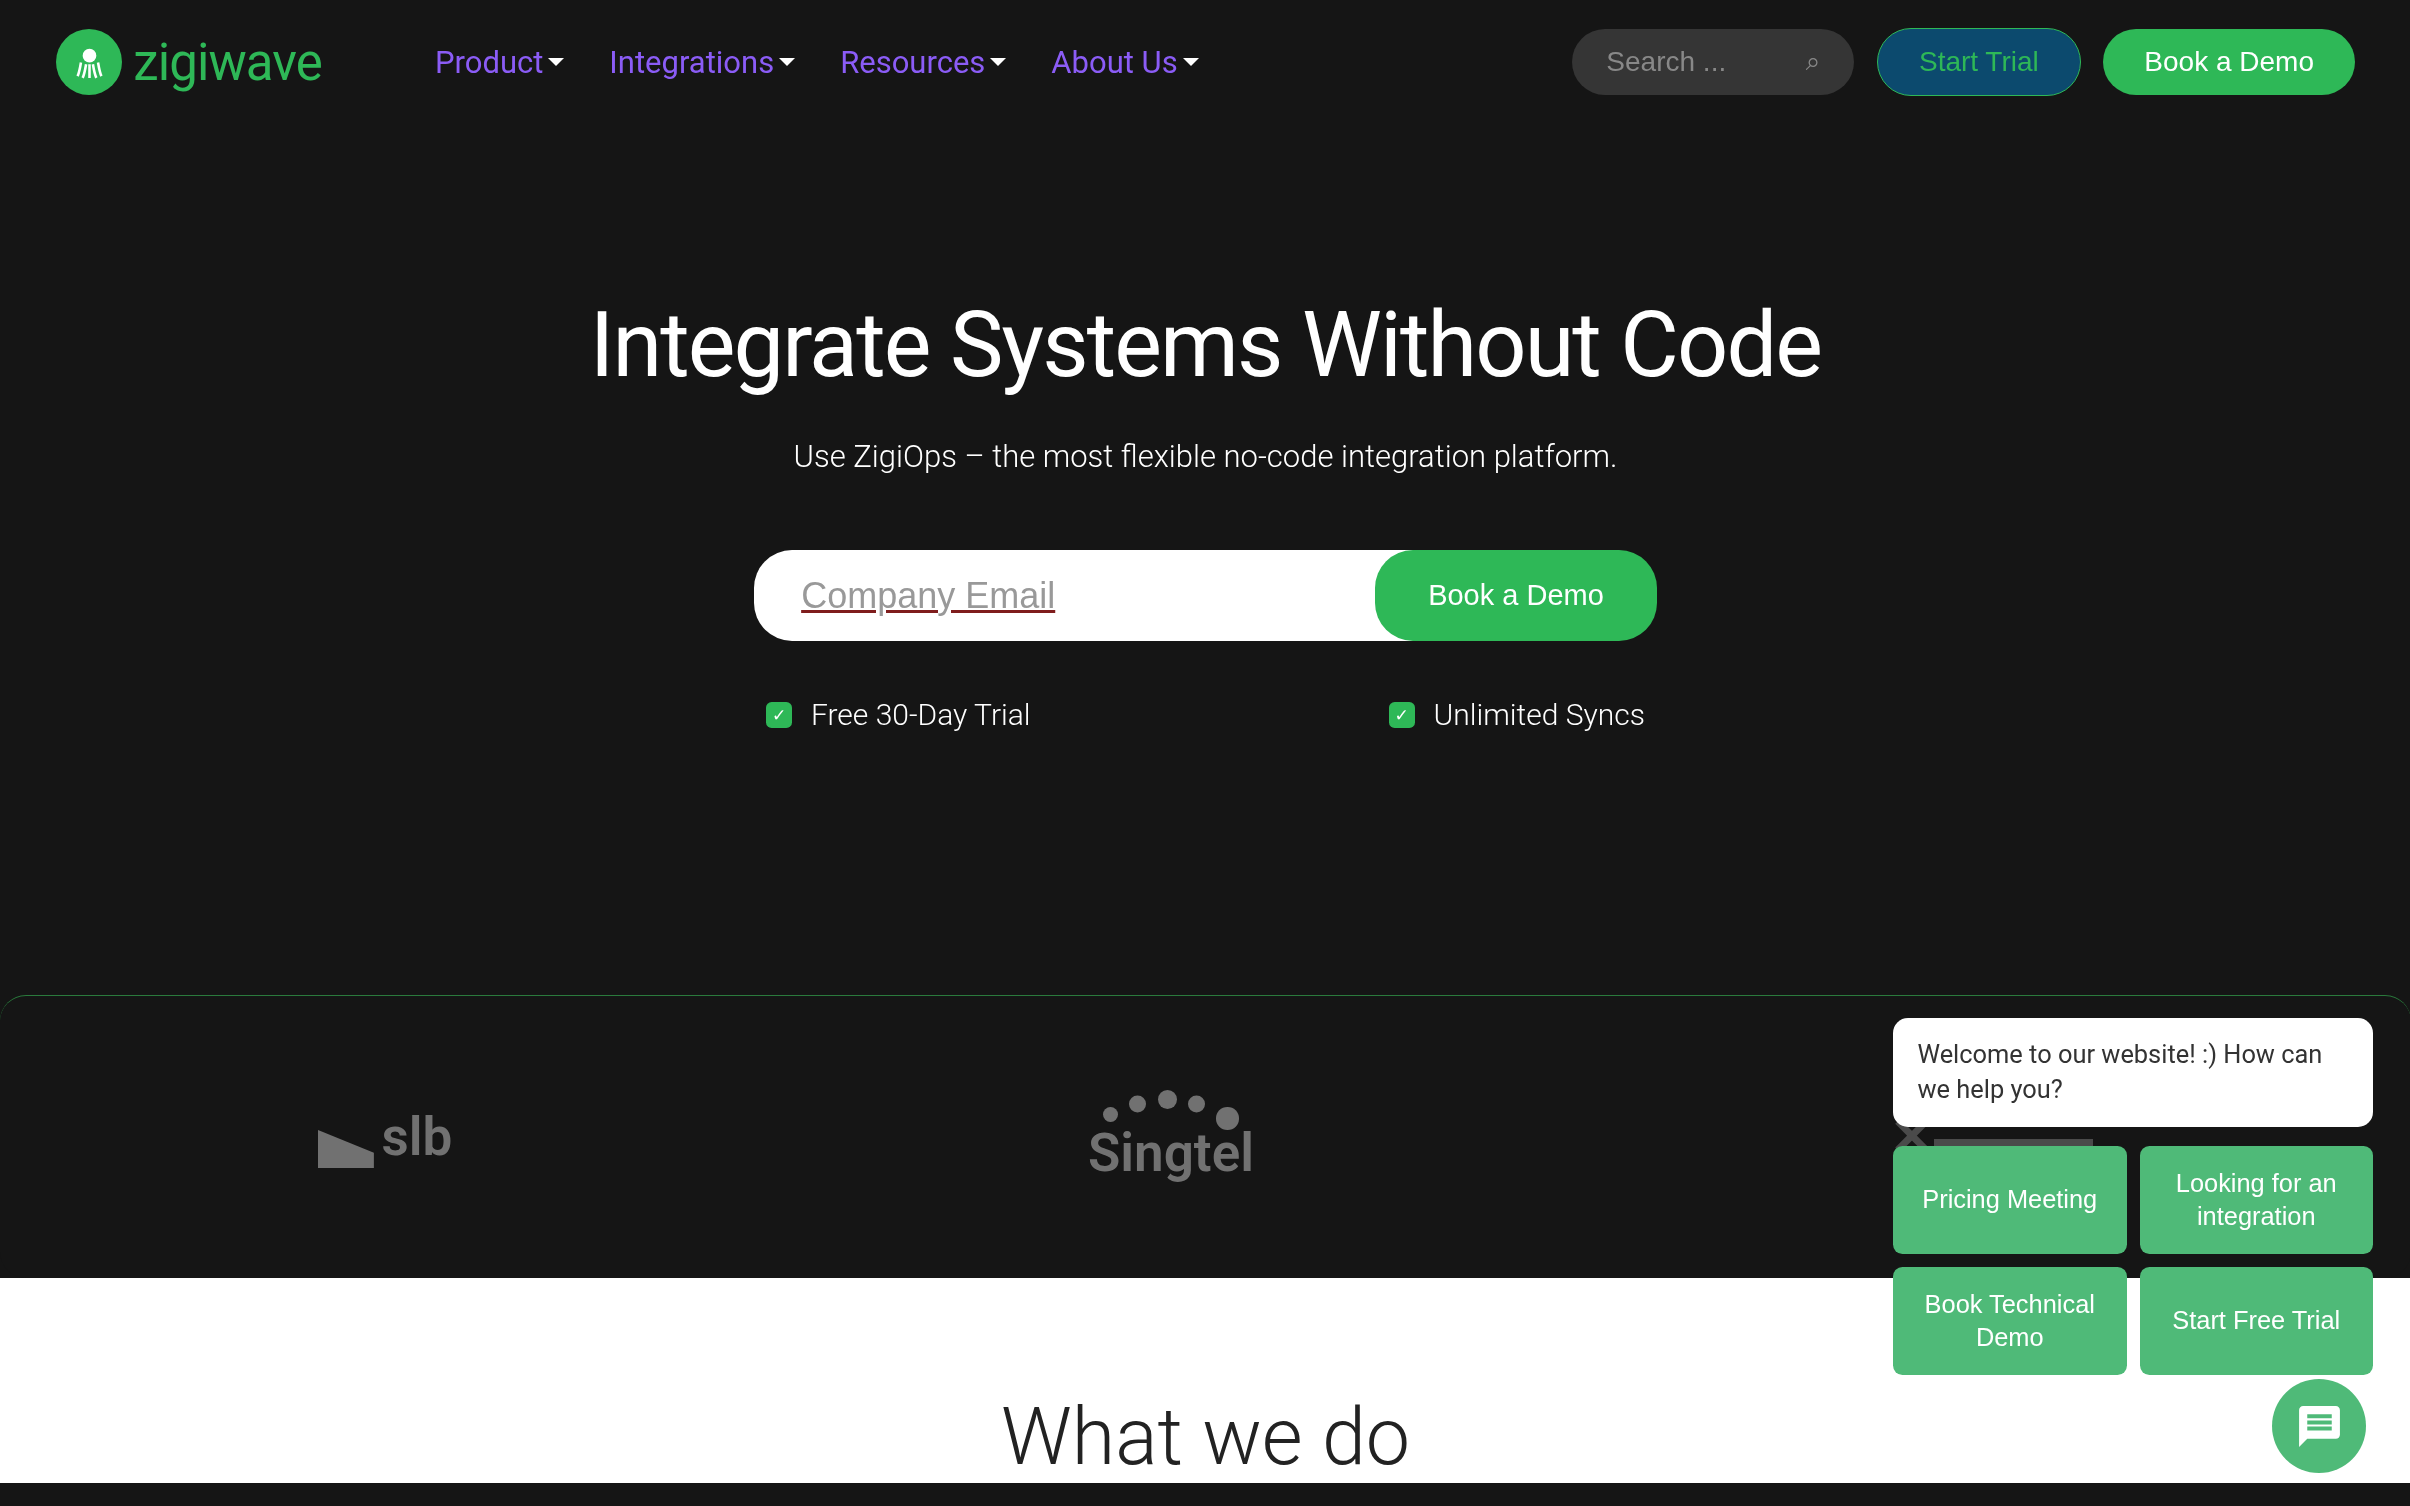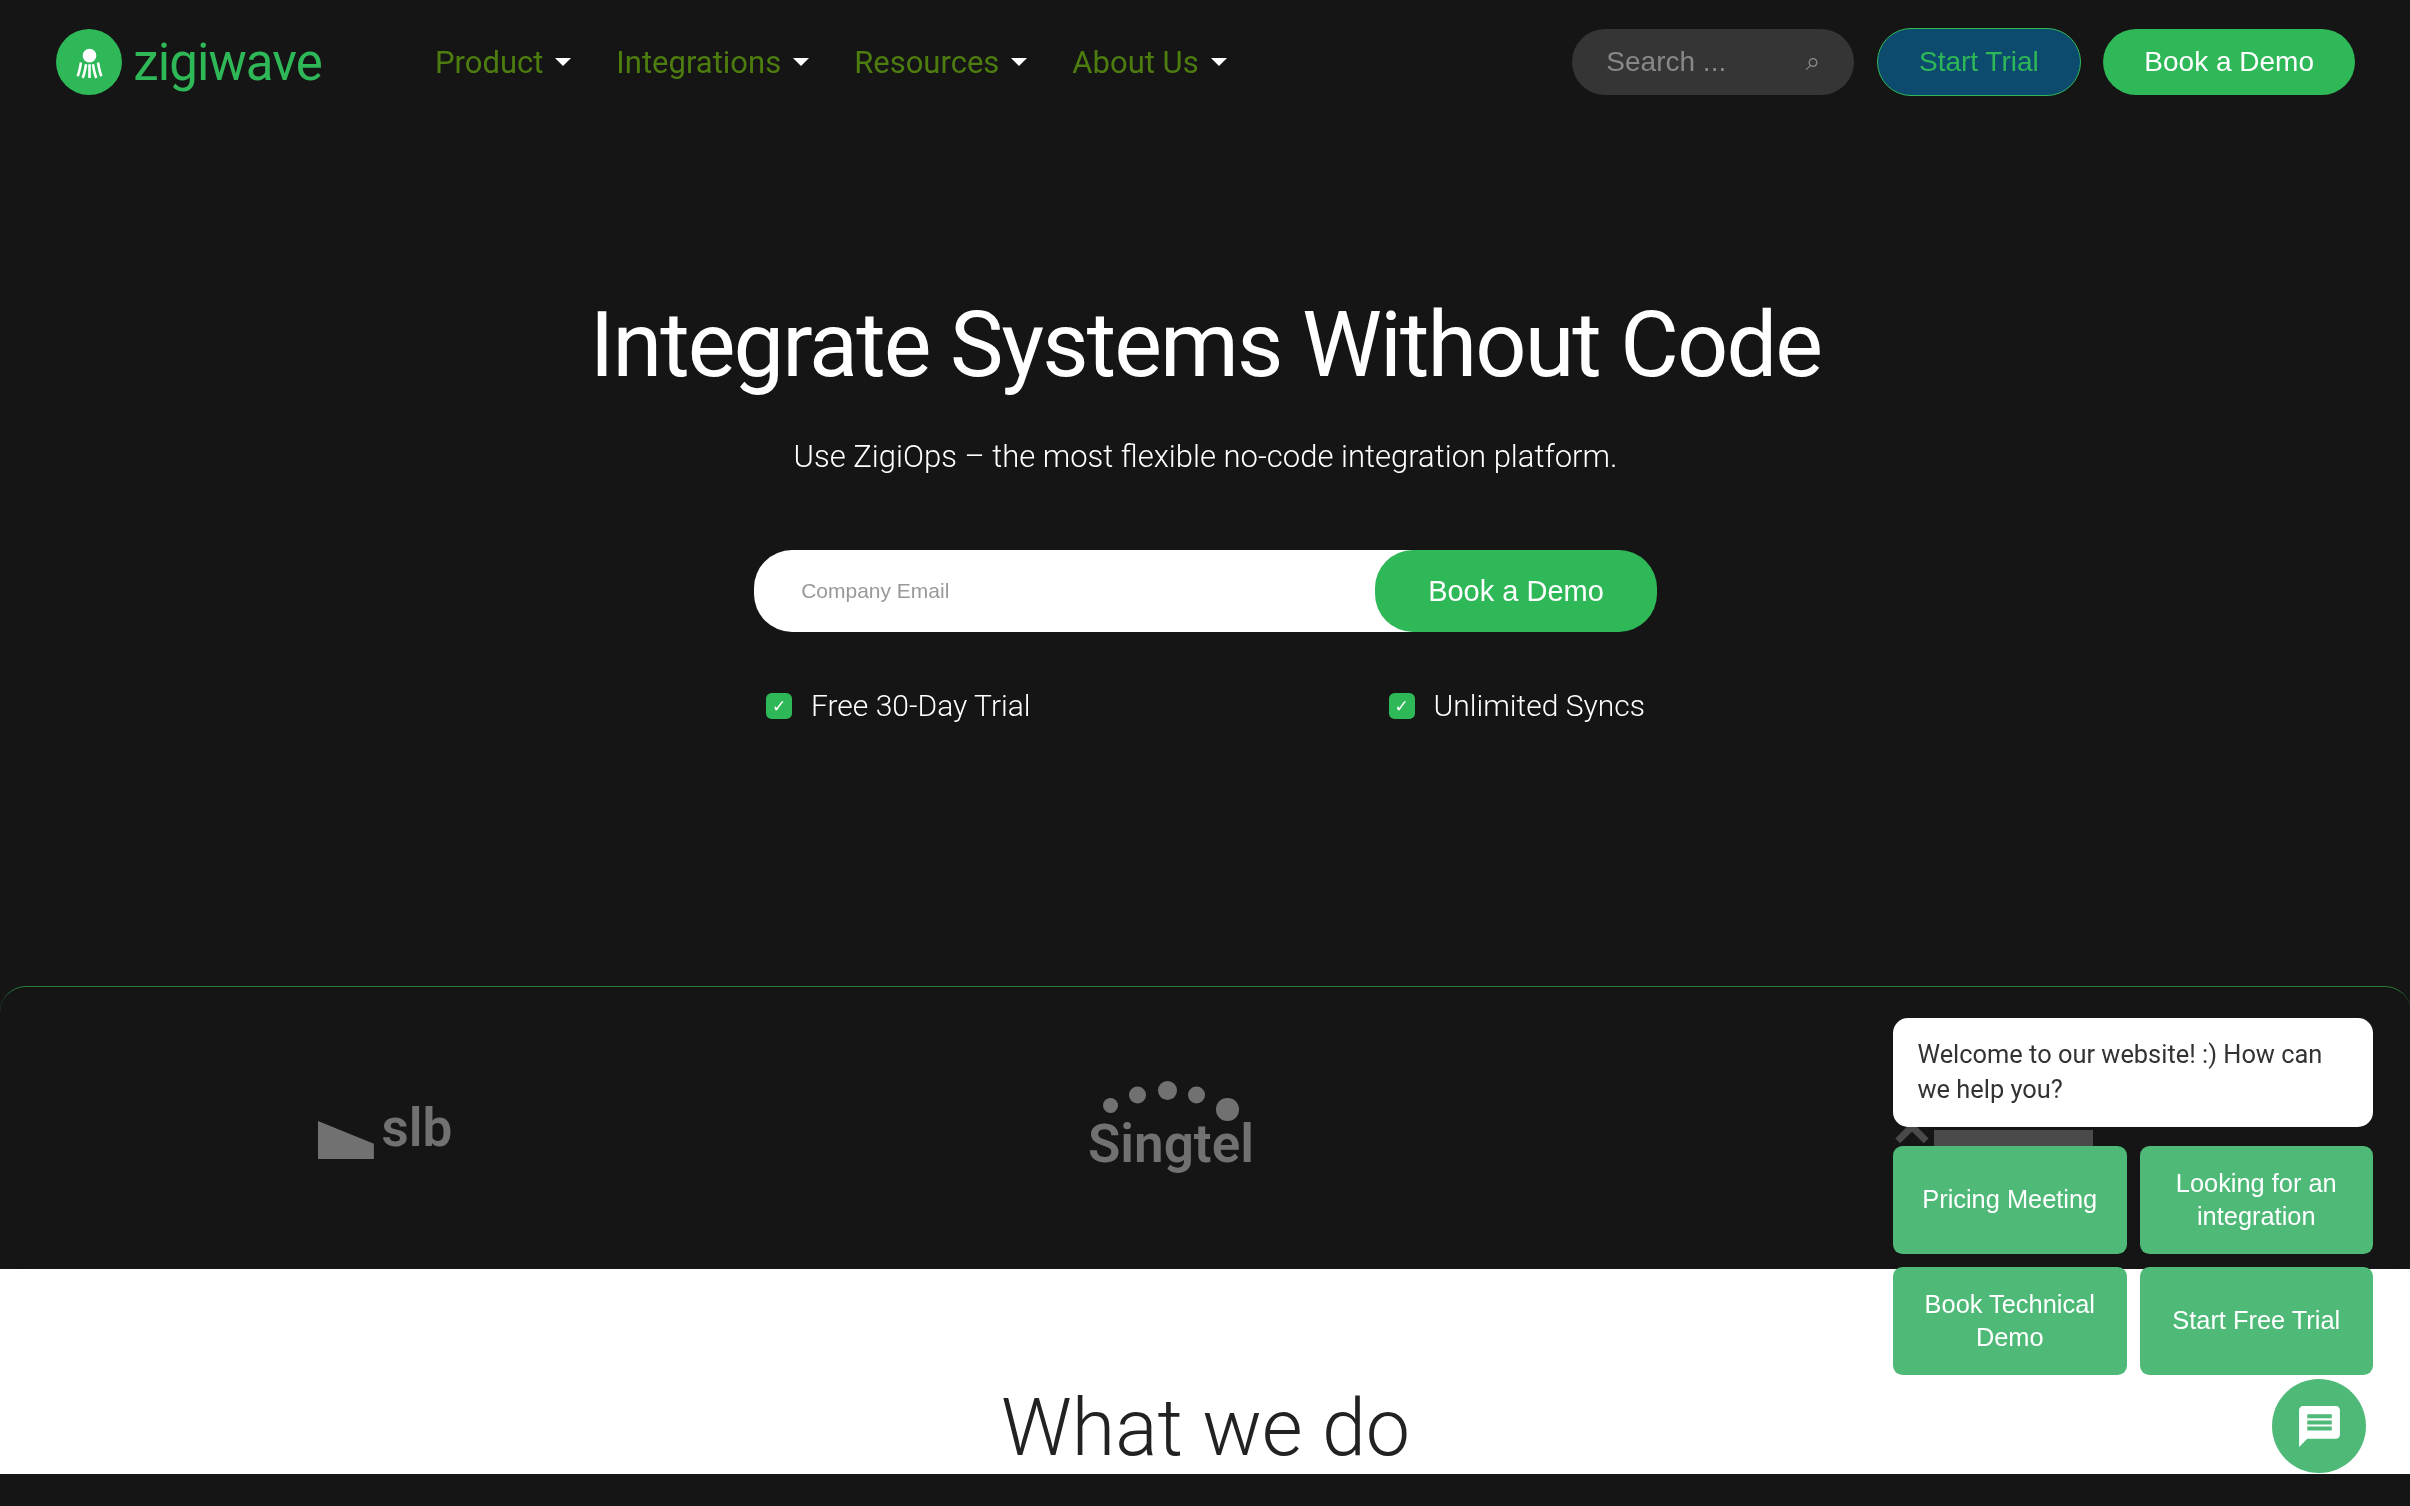--- a/index.html
+++ b/index.html
@@ -50,22 +50,22 @@
       letter-spacing: -0.9px;
     }
     .nav {
       display: flex;
       gap: 45px;
       margin-left: 75px;
     }
     .nav-item {
       display: flex;
       align-items: center;
-      gap: 12px;
-      color: #4d7c0f;
+      gap: 5px;
+      color: #8b5cf6;
       font-size: 31px;
       font-weight: 400;
       cursor: pointer;
     }
     .chevron-down {
       width: 0;
       height: 0;
       border-left: 8.5px solid transparent;
       border-right: 8.5px solid transparent;
       border-top: 8.5px solid #fff;
@@ -137,24 +137,25 @@
     .email-form {
       display: flex;
       justify-content: center;
       margin-bottom: 56px;
     }
     .email-input {
       background: #fff;
       border: none;
       border-radius: 38px 0 0 38px;
       padding: 24.5px 47px;
-      font-size: 21px;
+      font-size: 36px;
       width: 659px;
       outline: none;
       color: #7f1d1d;
+      text-decoration: underline;
     }
     .email-input::placeholder {
       color: #999;
     }
     .email-btn {
       background: #2eb857;
       color: #fff;
       border: none;
       border-radius: 38px;
       padding: 24.5px 53px;

